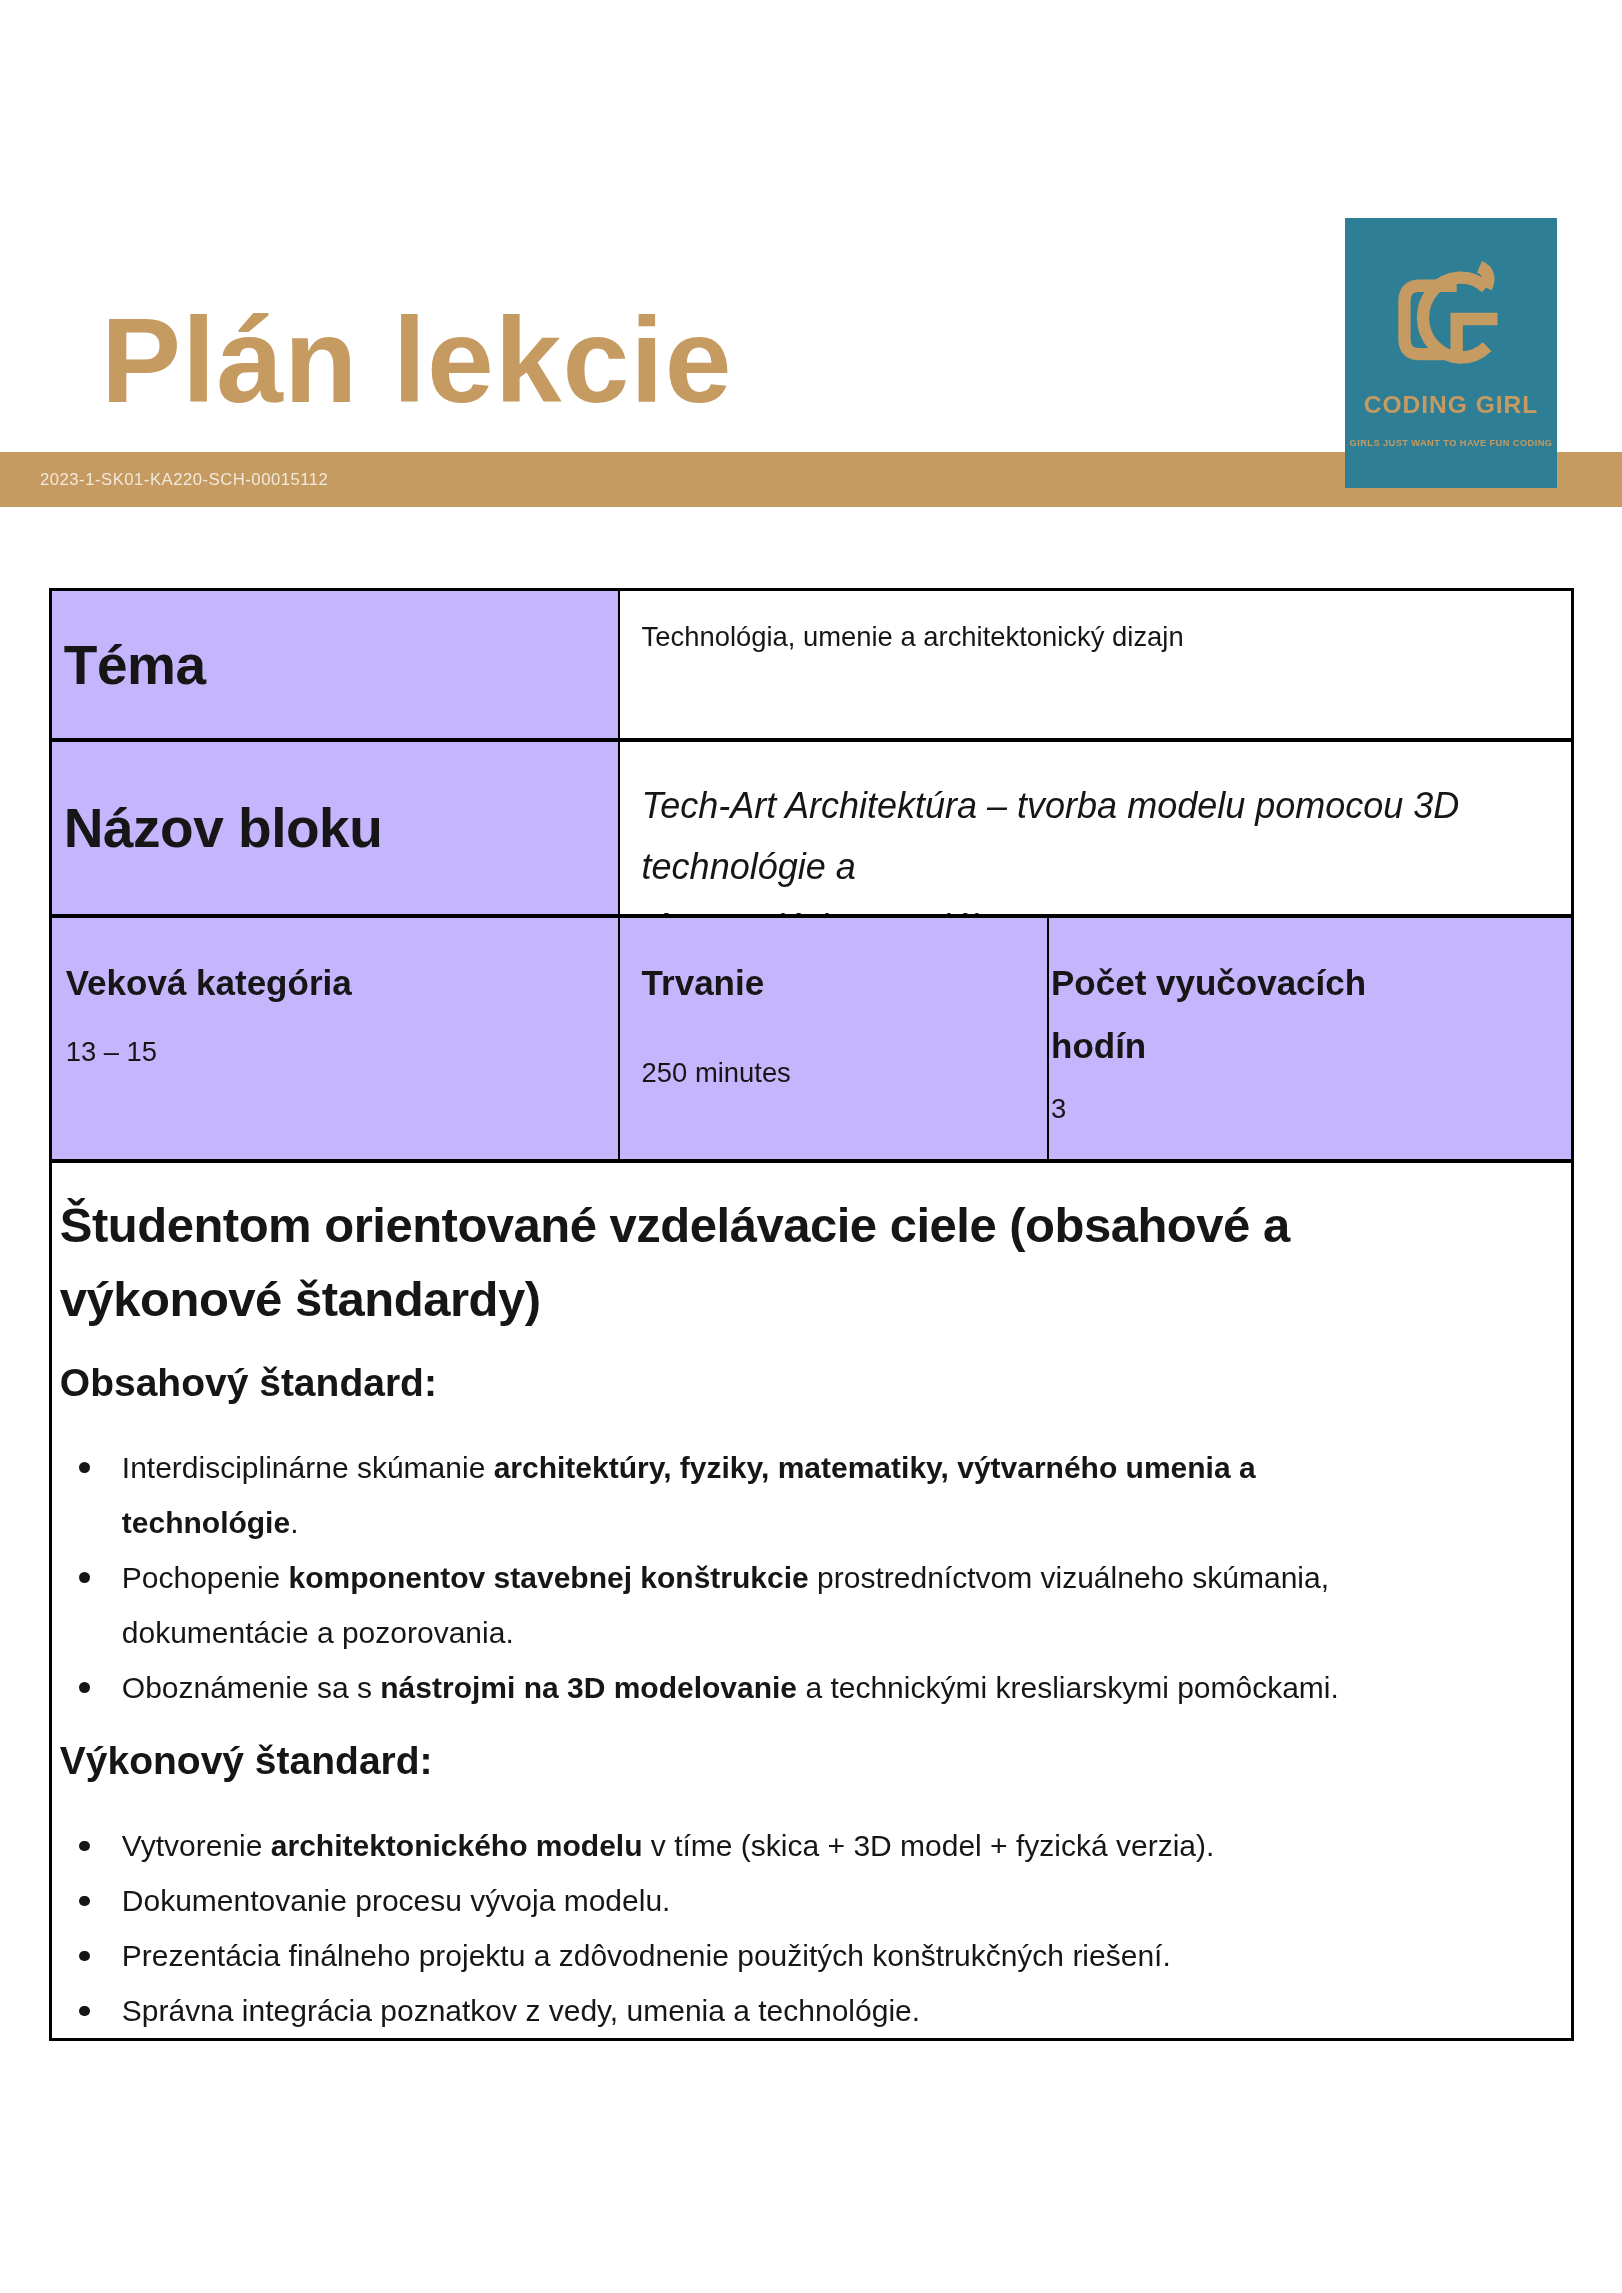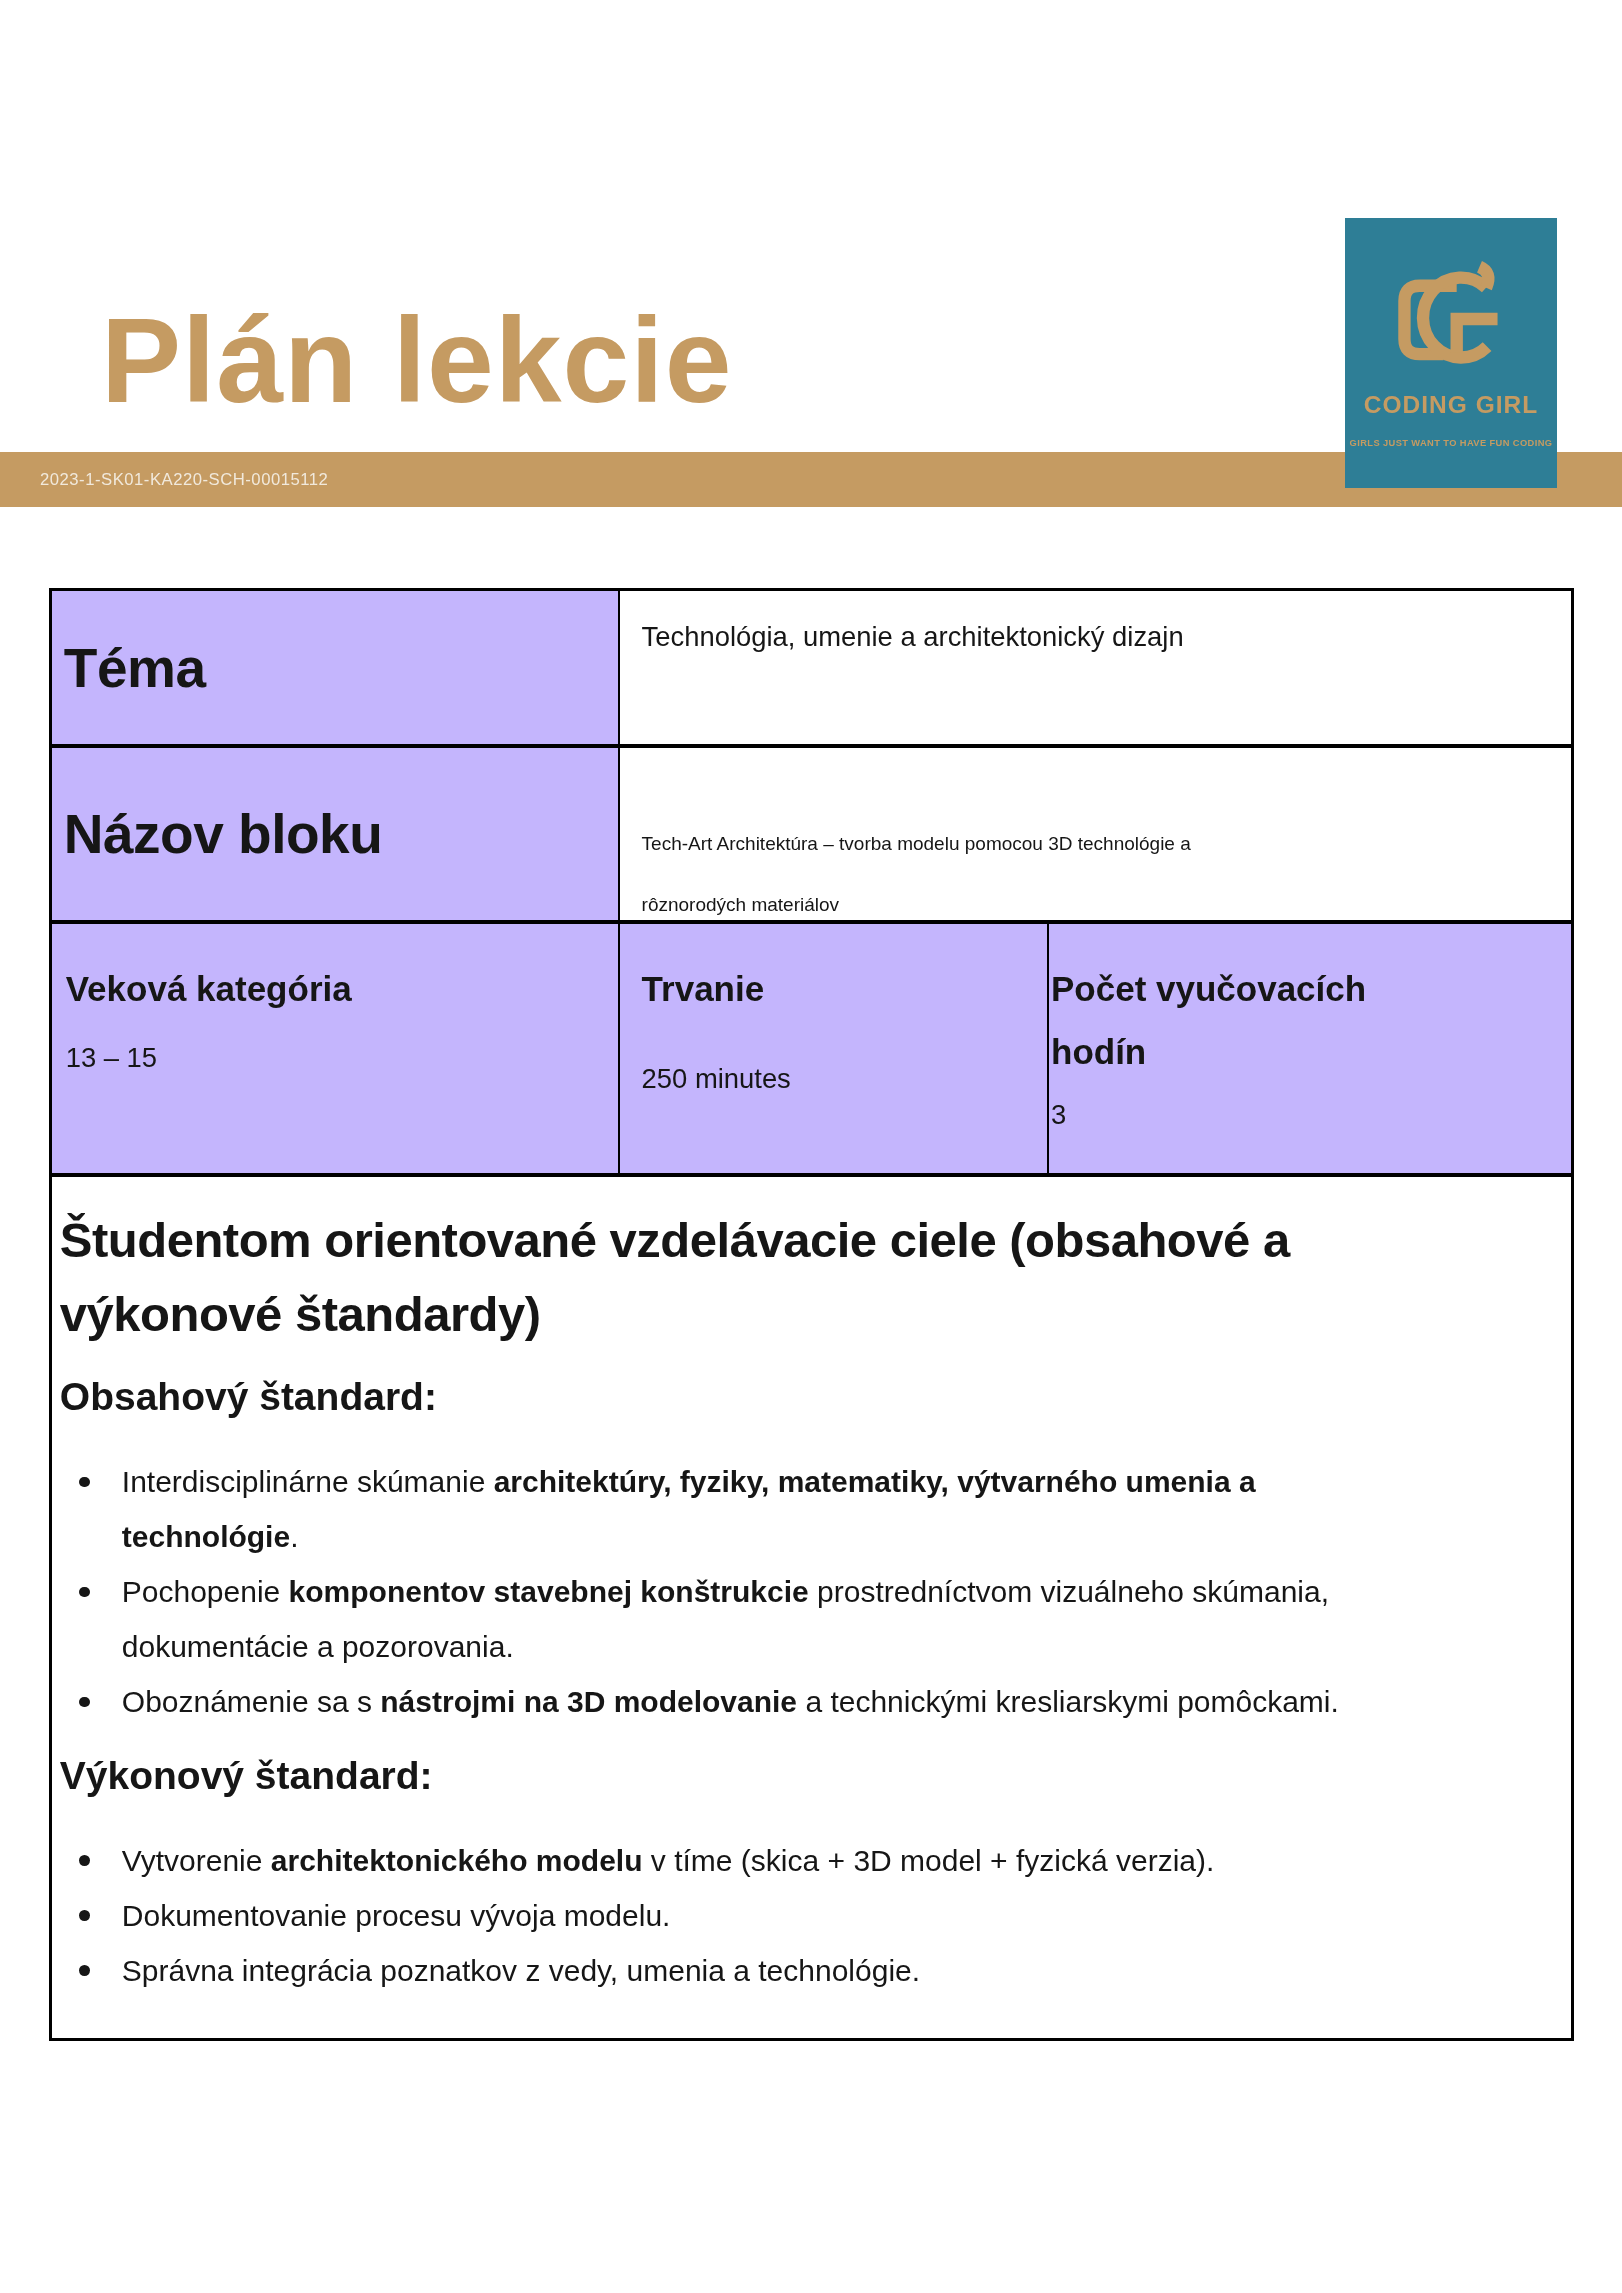--- a/index.html
+++ b/index.html
@@ -73,21 +73,21 @@
   .beige{background:#c4b5fd;}
   .vline{border-right:2.9px solid #000;}
   .c-label{
     width:568px;flex:0 0 568px;
     display:flex;align-items:center;
     padding-left:11.8px;
     font-size:55px;font-weight:700;
     letter-spacing:-0.5px;
   }
   .c-value{flex:1;padding:25.5px 23.5px 0 21.6px;font-size:27.4px;line-height:39px;}
-  .c-value-italic{flex:1;padding:33px 23.5px 0 21.6px;font-size:19px;line-height:61px;margin-top:32px;}
+  .c-value-italic{flex:1;padding:33px 23.5px 0 21.6px;font-size:36px;font-style:italic;line-height:61px;}
   
   .info-cell{padding-top:33px;}
   .ic-1{width:568px;flex:0 0 568px;padding-left:13.7px;}
   .ic-2{width:429px;flex:0 0 429px;padding-left:21.6px;}
   .ic-3{flex:1;padding-left:2px;}
   .info-label{font-size:35px;font-weight:700;line-height:63px;}
   .ic-3 .info-label{max-width:333px;}
   .info-value{font-size:27.4px;}
   .ic-1 .info-value{margin-top:21.6px;}
   .ic-2 .info-value{margin-top:43px;}
@@ -191,20 +191,23 @@
             </div>
             <div class="subheading">Výkonový štandard:</div>
             <div class="bullets">
               <div class="bullet">
                 <div class="bline"><span class="dot"></span><span>Vytvorenie </span><span class="b">architektonického modelu</span><span> v tíme (skica + 3D model + fyzická verzia).</span></div>
               </div>
               <div class="bullet">
                 <div class="bline"><span class="dot"></span><span>Dokumentovanie procesu vývoja modelu.</span></div>
               </div>
               <div class="bullet">
+                <div class="bline"><span class="dot"></span><span>Prezentácia finálneho projektu a zdôvodnenie použitých konštrukčných riešení.</span></div>
+              </div>
+              <div class="bullet">
                 <div class="bline"><span class="dot"></span><span>Správna integrácia poznatkov z vedy, umenia a technológie.</span></div>
               </div>
             </div>
           </div>
       </div>
     </div>
 
   </div>
 </div>
 

